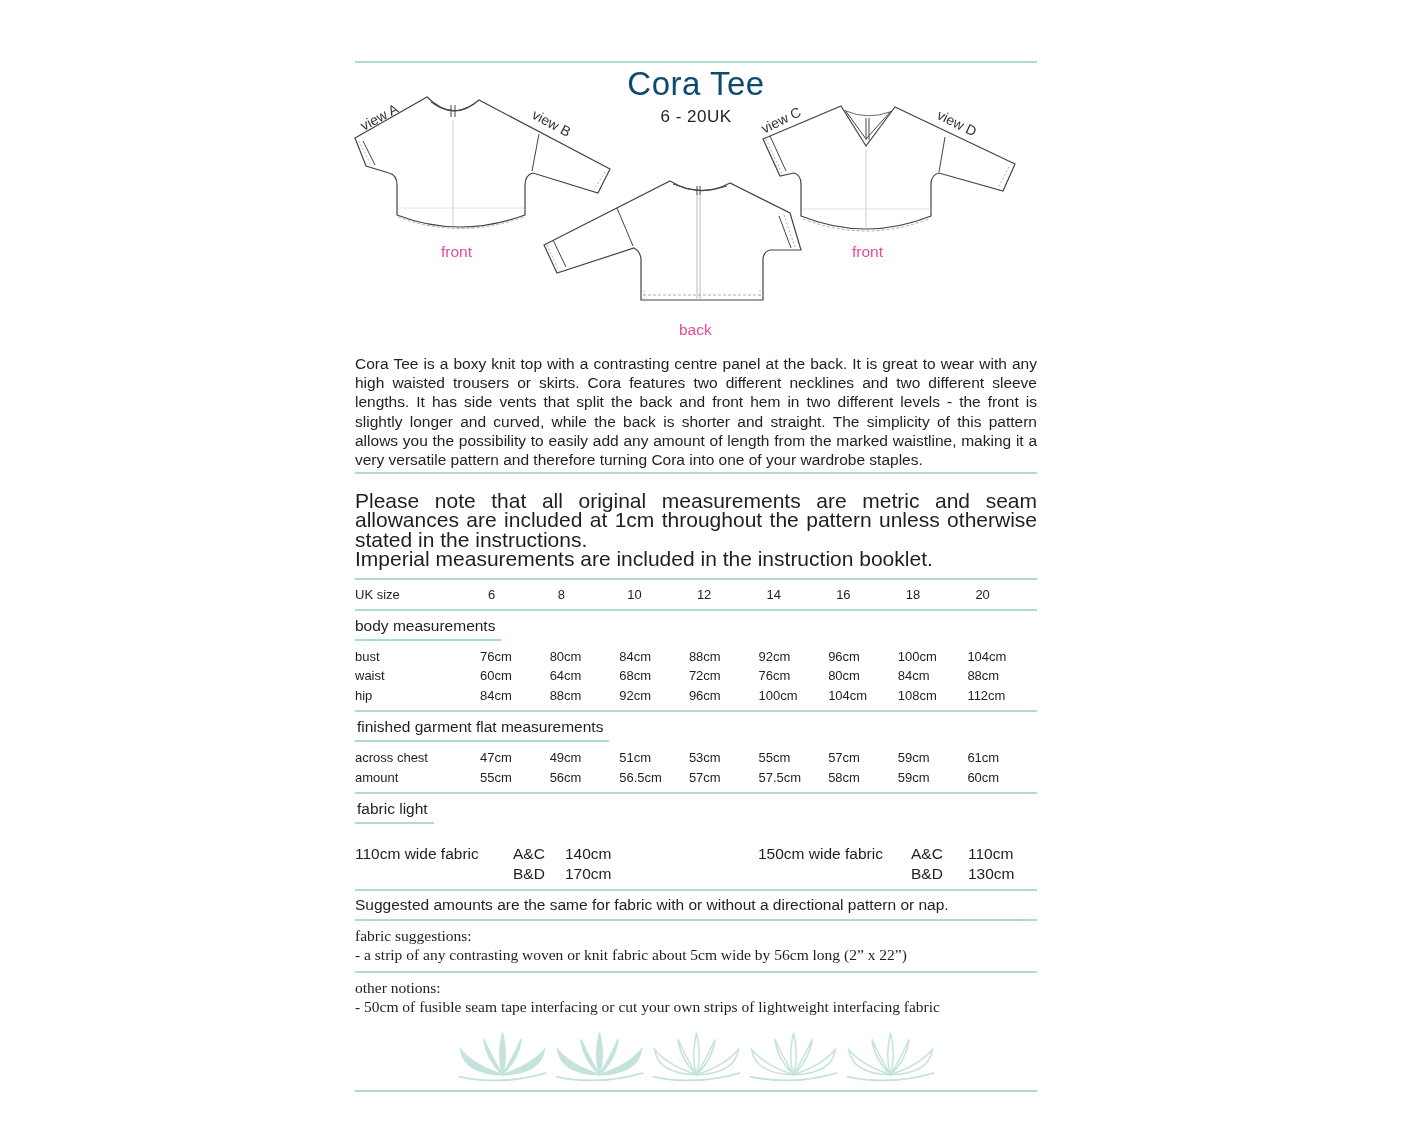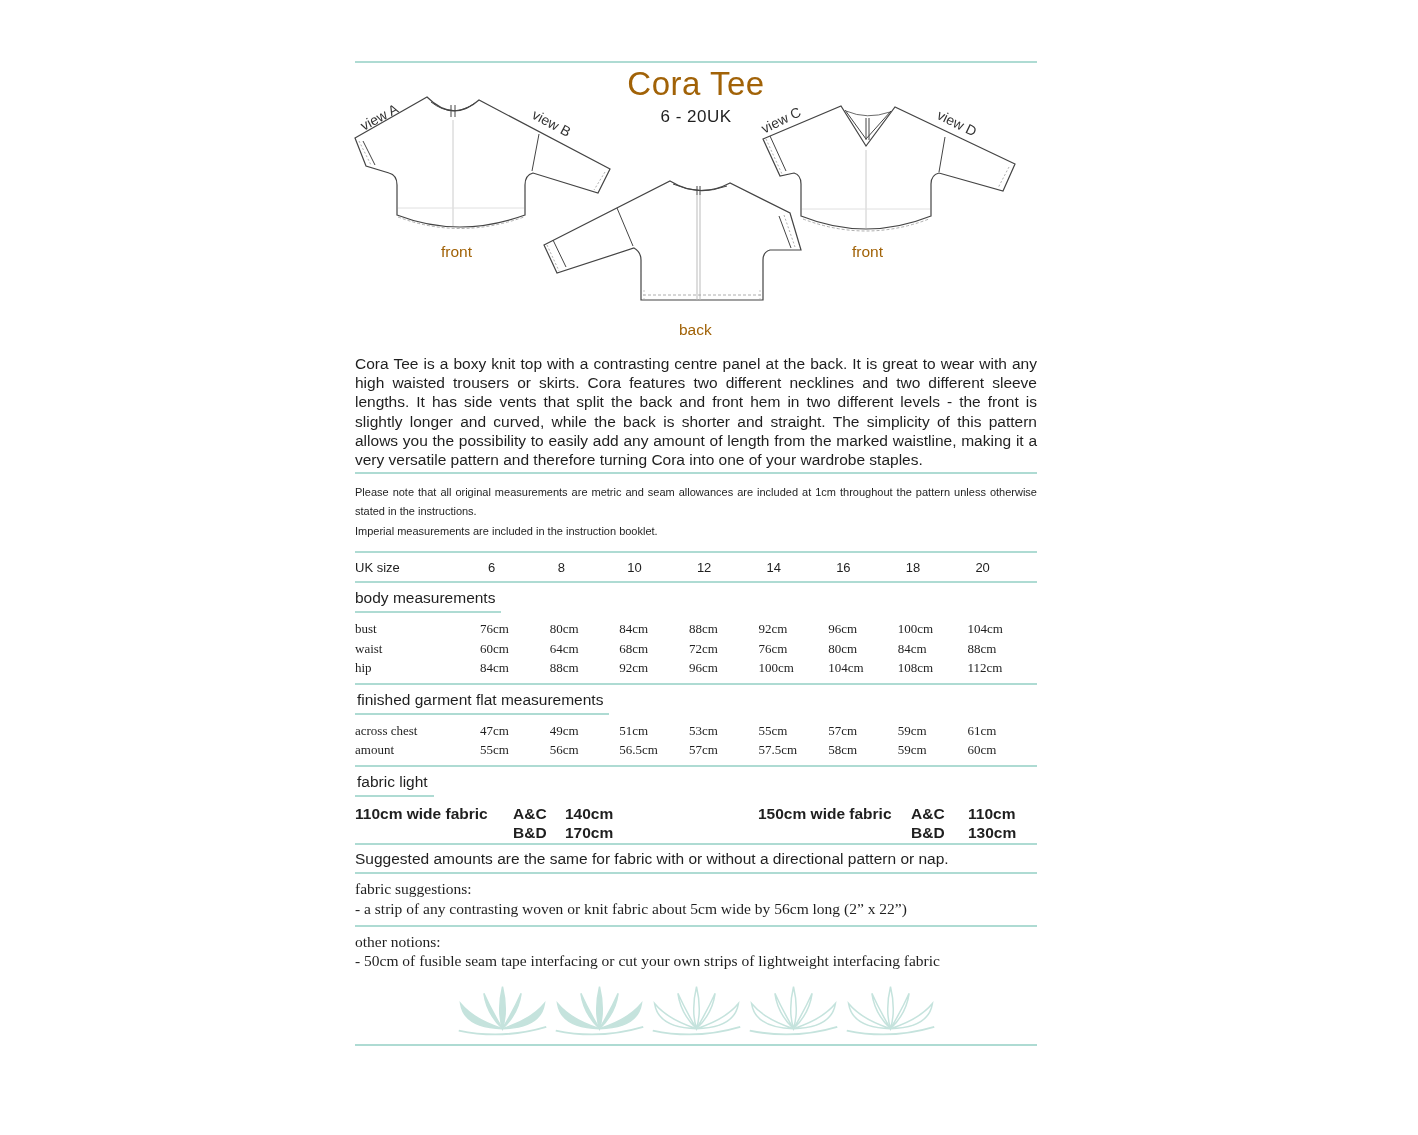--- a/index.html
+++ b/index.html
@@ -13,55 +13,55 @@
     width:1418px;height:1135px;position:relative;overflow:hidden;
     font-family:"Liberation Sans", sans-serif;color:var(--ink);
   }
   .page{width:682px;margin-left:355px;}
   .rule{height:2px;background:var(--accent);border:none;}
   .rule.top{margin-top:61px;}
 
   
   .hero{position:relative;height:283px;}
   .title{position:absolute;left:0;right:0;top:2px;text-align:center;
-         font-size:33px;letter-spacing:.5px;color:#a16207;}
+         font-size:33px;letter-spacing:.5px;color:#0c4a6e;}
   .subtitle{position:absolute;left:0;right:0;top:44px;text-align:center;
             font-size:17px;letter-spacing:.5px;}
   .hero svg{position:absolute;overflow:visible;}
   .svg-front-ab{left:-3px;top:30px;}
   .svg-back{left:182px;top:115px;}
   .svg-front-cd{left:398px;top:35px;}
   .view-label{position:absolute;font-size:14px;color:#333;white-space:nowrap;}
   .lab-a{left:4px;top:46px;transform:rotate(-28deg);}
   .lab-b{left:176px;top:52px;transform:rotate(28deg);}
   .lab-c{left:405px;top:49px;transform:rotate(-26deg);}
   .lab-d{left:581px;top:52px;transform:rotate(26deg);}
-  .flat-label{position:absolute;font-size:15.5px;color:#a16207;}
+  .flat-label{position:absolute;font-size:15.5px;color:#ec4899;}
   .front1{left:86px;top:180px;}
   .backl{left:324px;top:258px;}
   .front2{left:497px;top:180px;}
 
   
   .desc{margin-top:8px;font-size:15.5px;line-height:19.2px;text-align:justify;}
-  .note{margin-top:9px;font-size:11px;line-height:19.2px;}
+  .note{margin-top:17px;font-size:21px;line-height:19.2px;}
   .note .j{text-align:justify;}
   .mt3{margin-top:3px;} .mt10{margin-top:10px;}
 
   
   .mgrid{display:grid;grid-template-columns:125px repeat(8,1fr);
          font-size:13px;line-height:19.5px;}
   .sizes-row{padding:5px 0 4px 0;}
   .sizes-row .v{padding-left:8px;}
   .sec-head{display:inline-block;font-size:15.5px;margin-top:6px;
             padding:0 6px 4px 0;border-bottom:2px solid var(--accent);}
   .sec-head.ind{margin-left:0;padding-left:2px;}
-  .rows{margin-top:6px;padding-bottom:5px;font-family:Liberation Serif, serif;}
+  .rows{margin-top:6px;padding-bottom:5px;}
 
   .fabric-grid{display:grid;grid-template-columns:158px 52px 193px 153px 57px 1fr;
-               font-size:15.5px;line-height:19.5px;margin-top:7px;font-weight:bold;}
+               font-size:15.5px;line-height:19.5px;margin-top:20px;padding-bottom:6px;}
 
   .plain{font-size:15.5px;line-height:19.5px;padding:4px 0;}
   .listblock{font-size:15.5px;line-height:19.2px;padding:5px 0 7px 0;font-family:Liberation Serif, serif;}
 
   
   .exp-head{margin-top:30px;text-align:center;font-size:19px;
             letter-spacing:1px;color:#161616;}
   .lotus-row{margin-top:7px;display:flex;justify-content:center;height:54px;}
   .lotus-row svg{width:97px;height:54px;}
   .bottom-rule{margin-top:6px;}

